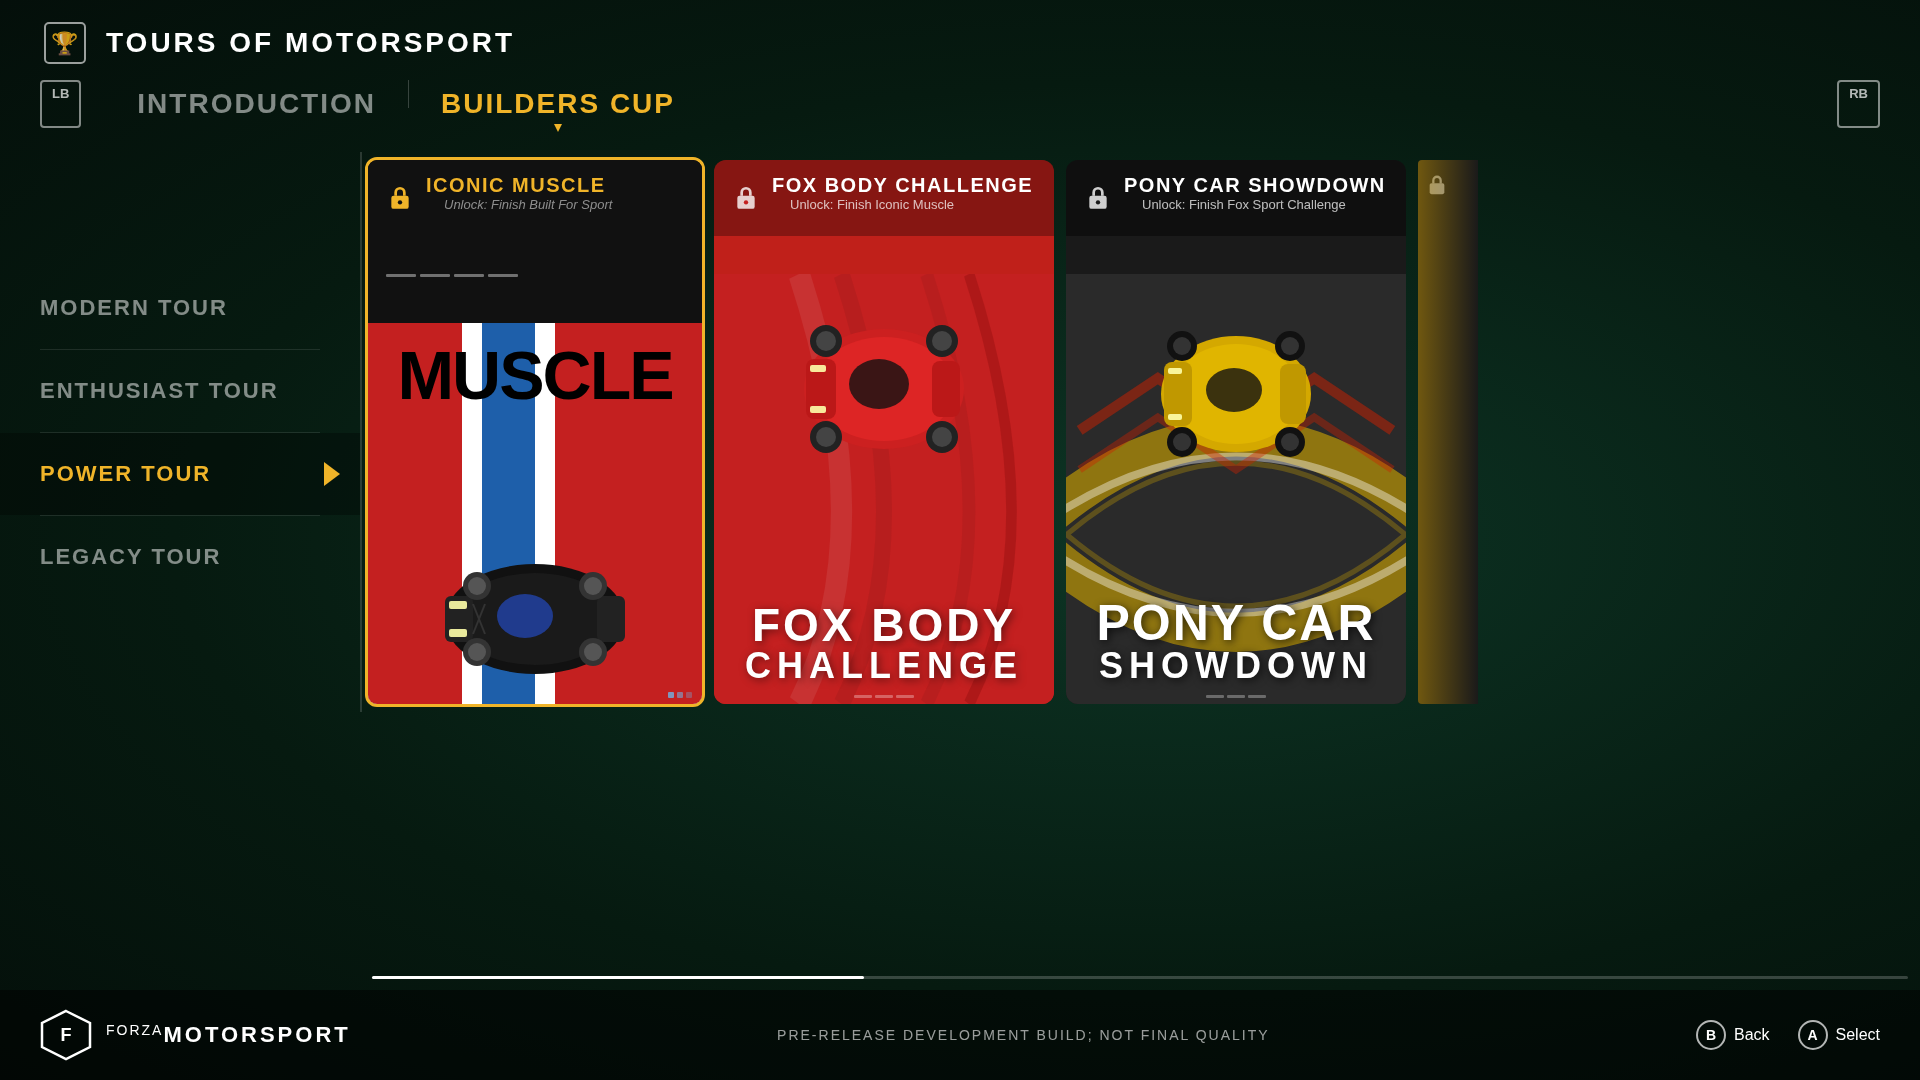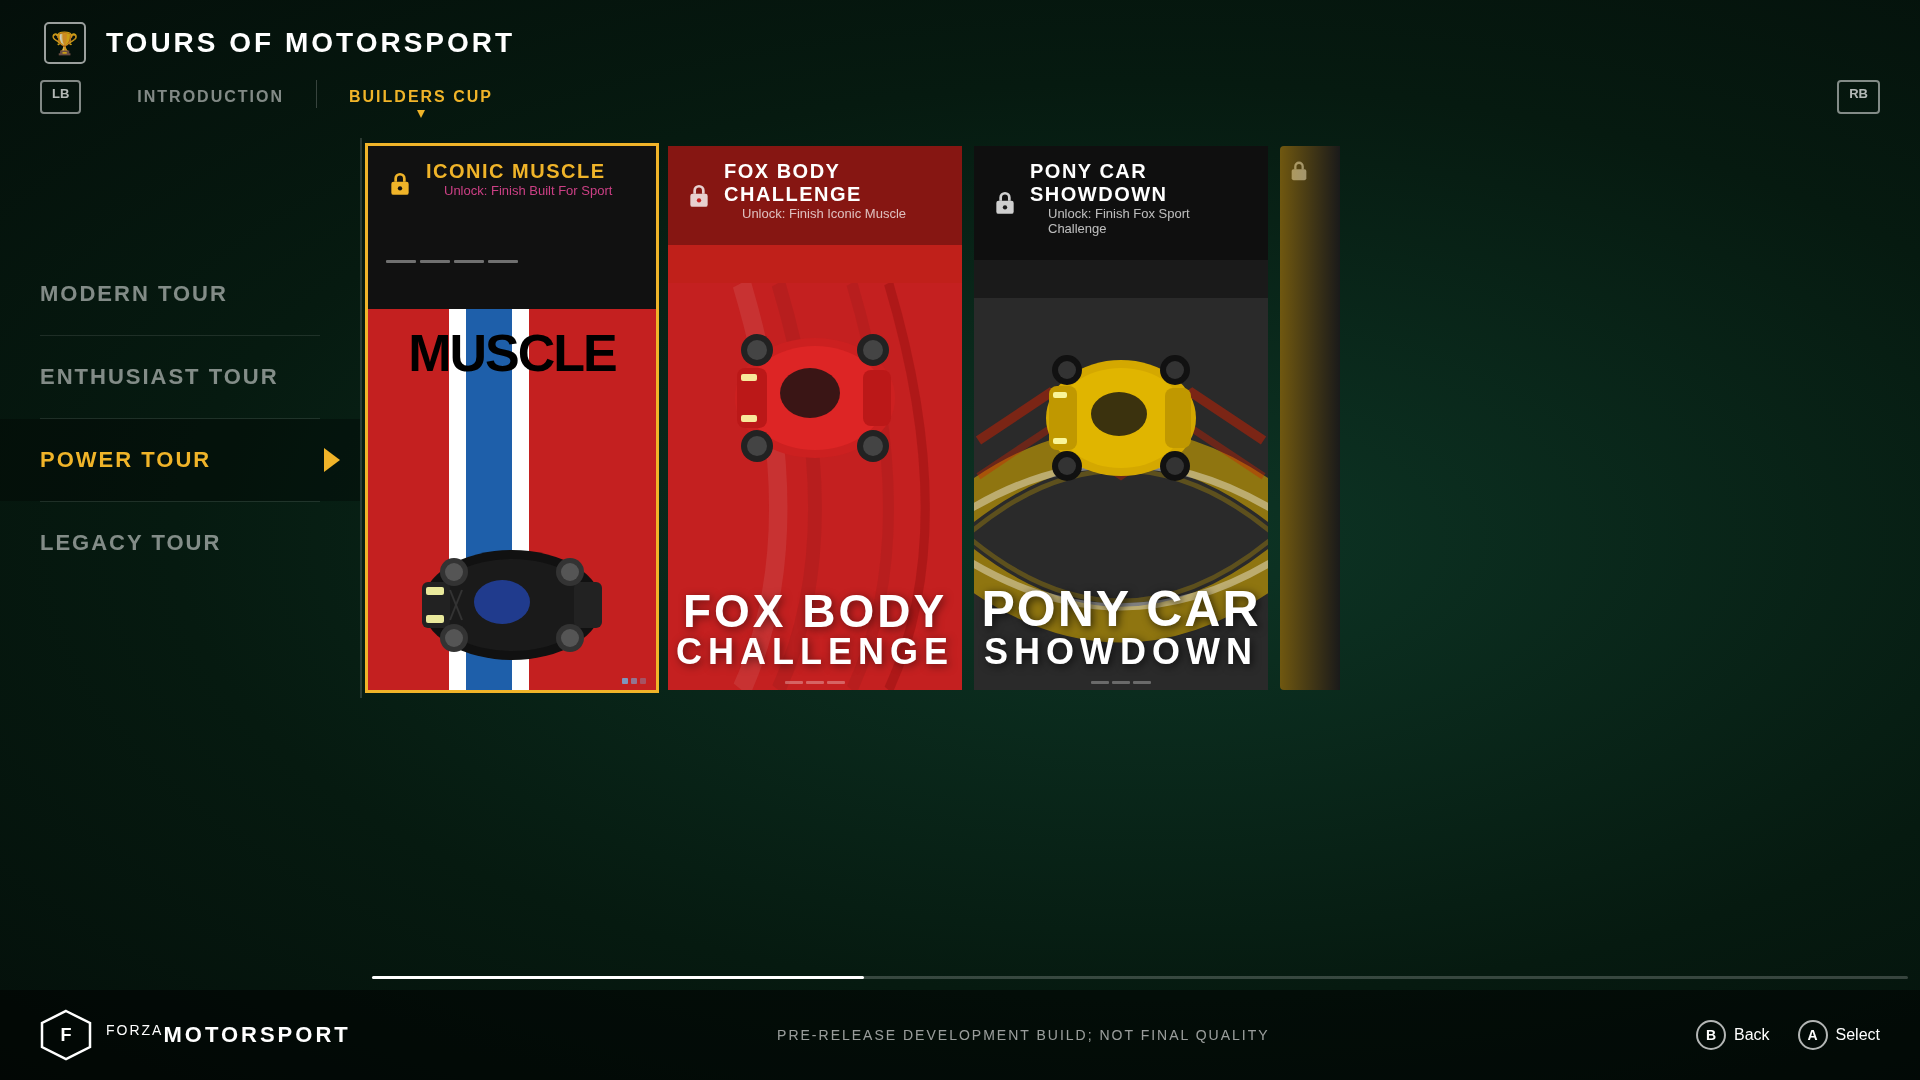--- a/index.html
+++ b/index.html
@@ -71,21 +71,21 @@
       border-radius: 4px;
       padding: 4px 10px;
       font-size: 13px;
       font-weight: 700;
       color: rgba(255,255,255,0.7);
       margin-left: auto;
       cursor: pointer;
     }
 
     .tab-item {
-      font-size: 16px;
+      font-size: 28px;
       font-weight: 600;
       letter-spacing: 2px;
       color: rgba(255,255,255,0.5);
       padding: 8px 32px;
       cursor: pointer;
       text-transform: uppercase;
       position: relative;
     }
 
     .tab-item.active {
@@ -176,26 +176,26 @@
     .cards-area {
       flex: 1;
       display: flex;
       align-items: stretch;
       overflow: hidden;
       padding: 0;
       gap: 0;
     }
 
     .card {
-      width: 294px;
+      width: 340px;
       flex-shrink: 0;
       display: flex;
       flex-direction: column;
       margin: 8px 6px;
-      border-radius: 0;
+      border-radius: 12px;
       overflow: hidden;
       position: relative;
       cursor: pointer;
       gap: 38px;
     }
 
     .card.selected {
       border: 3px solid #f0b429;
       margin: 5px 3px;
     }
@@ -247,21 +247,22 @@
 
     .card-iconic .card-header {
       background: #111;
     }
 
     .card-iconic .card-title {
       color: #f0b429;
     }
 
     .card-iconic .card-subtitle {
-      color: #ec4899;
+      color: #a3a3a3;
+      font-style: italic;
     }
 
     
     .card-fox {
       background: #c0201a;
     }
 
     .card-fox .card-header {
       background: rgba(0,0,0,0.3);
     }
@@ -438,21 +439,21 @@
       <div class="card-image">
 
         <div style="position:absolute;inset:0;background:white;"></div>
         <div style="position:absolute;left:0;top:0;bottom:0;width:30%;background:#c42020;"></div>
         <div style="position:absolute;left:28%;top:0;bottom:0;width:8%;background:white;"></div>
         <div style="position:absolute;left:34%;top:0;bottom:0;width:18%;background:#1e5faa;"></div>
         <div style="position:absolute;left:50%;top:0;bottom:0;width:8%;background:white;"></div>
         <div style="position:absolute;left:56%;top:0;bottom:0;width:44%;background:#c42020;"></div>
 
         <div style="position:absolute;top:20px;left:50%;transform:translateX(-50%);text-align:center;z-index:3;white-space:nowrap;">
-          <div style="font-size:52px;font-weight:900;color:black;line-height:0.95;letter-spacing:-2px;">MUSCLE</div>
+          <div style="font-size:68px;font-weight:900;color:black;line-height:0.95;letter-spacing:-2px;">MUSCLE</div>
         </div>
 
         <div style="position:absolute;bottom:10px;left:50%;transform:translateX(-50%);z-index:5;width:260px;height:150px;">
           <svg viewBox="0 0 260 150" fill="none" xmlns="http://www.w3.org/2000/svg">
 
             <ellipse cx="130" cy="75" rx="90" ry="55" fill="#111"></ellipse>
             <ellipse cx="130" cy="75" rx="80" ry="46" fill="#1a1a1a"></ellipse>
 
             <rect x="40" y="52" width="28" height="46" rx="6" fill="#222"></rect>
 

